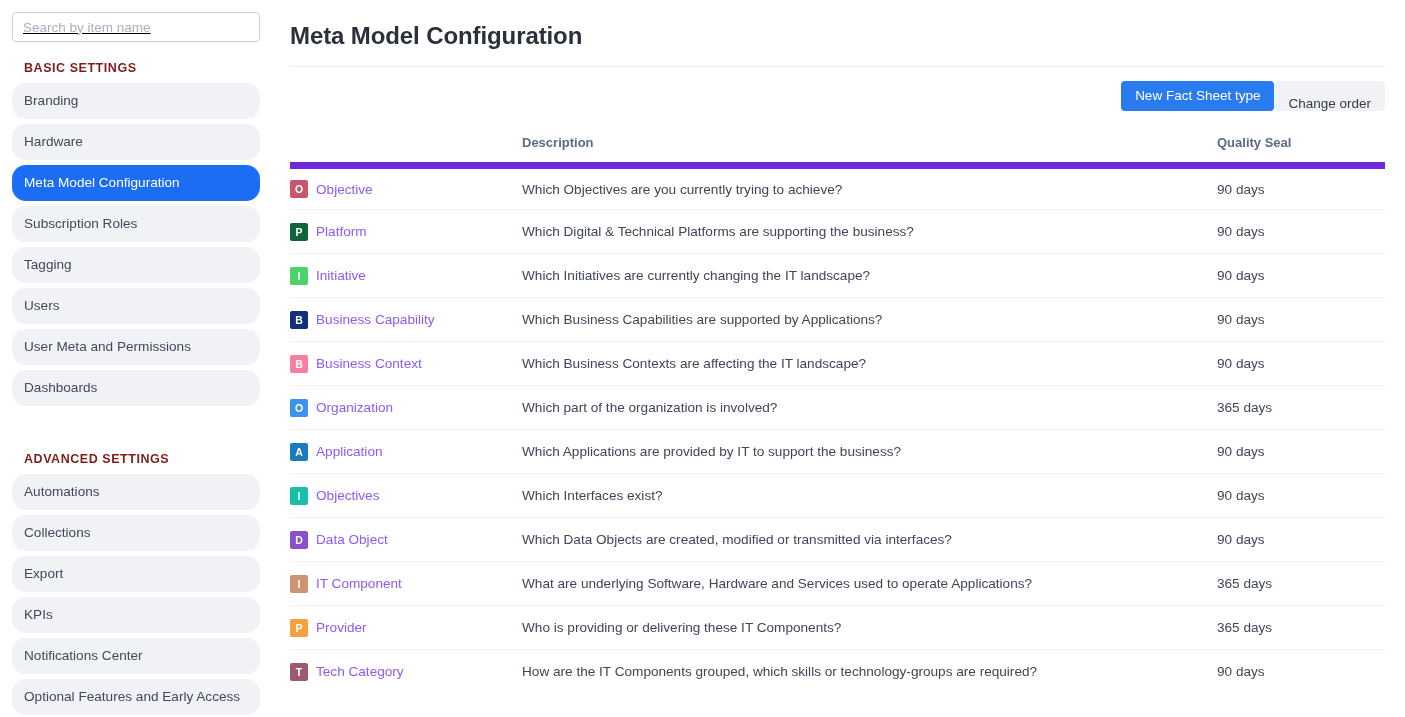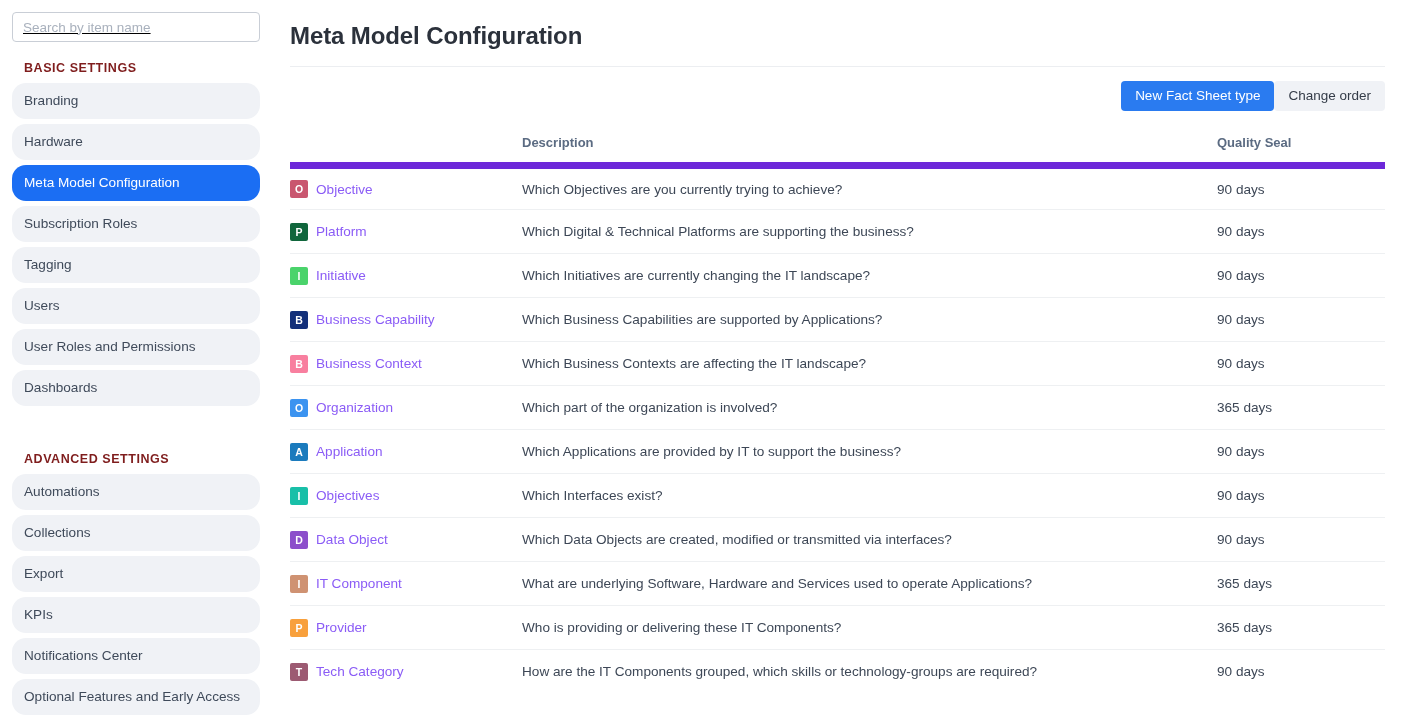--- a/index.html
+++ b/index.html
@@ -123,21 +123,21 @@
     cursor: pointer;
     line-height: 30px;
   }
 
   .btn-secondary {
     background: #f0f2f6;
     color: #343c48;
     border: none;
     border-radius: 4px;
     height: 30px;
-    padding: 0 14px;
+    padding: 8px 14px;
     font-size: 13.5px;
     font-family: "Liberation Sans", sans-serif;
     cursor: pointer;
     line-height: 30px;
   }
 
   
   .fs-table {
     width: 100%;
     border-collapse: collapse;
@@ -211,21 +211,21 @@
 
     <div class="section-title">BASIC SETTINGS</div>
 
     <ul class="nav-list">
       <li class="nav-item">Branding</li>
       <li class="nav-item">Hardware</li>
       <li class="nav-item active">Meta Model Configuration</li>
       <li class="nav-item">Subscription Roles</li>
       <li class="nav-item">Tagging</li>
       <li class="nav-item">Users</li>
-      <li class="nav-item">User Roles and Permissions</li>
+      <li class="nav-item">User Meta and Permissions</li>
       <li class="nav-item">Dashboards</li>
     </ul>
 
     <div class="section-title advanced">ADVANCED SETTINGS</div>
 
     <ul class="nav-list">
       <li class="nav-item">Automations</li>
       <li class="nav-item">Collections</li>
       <li class="nav-item">Export</li>
       <li class="nav-item">KPIs</li>

